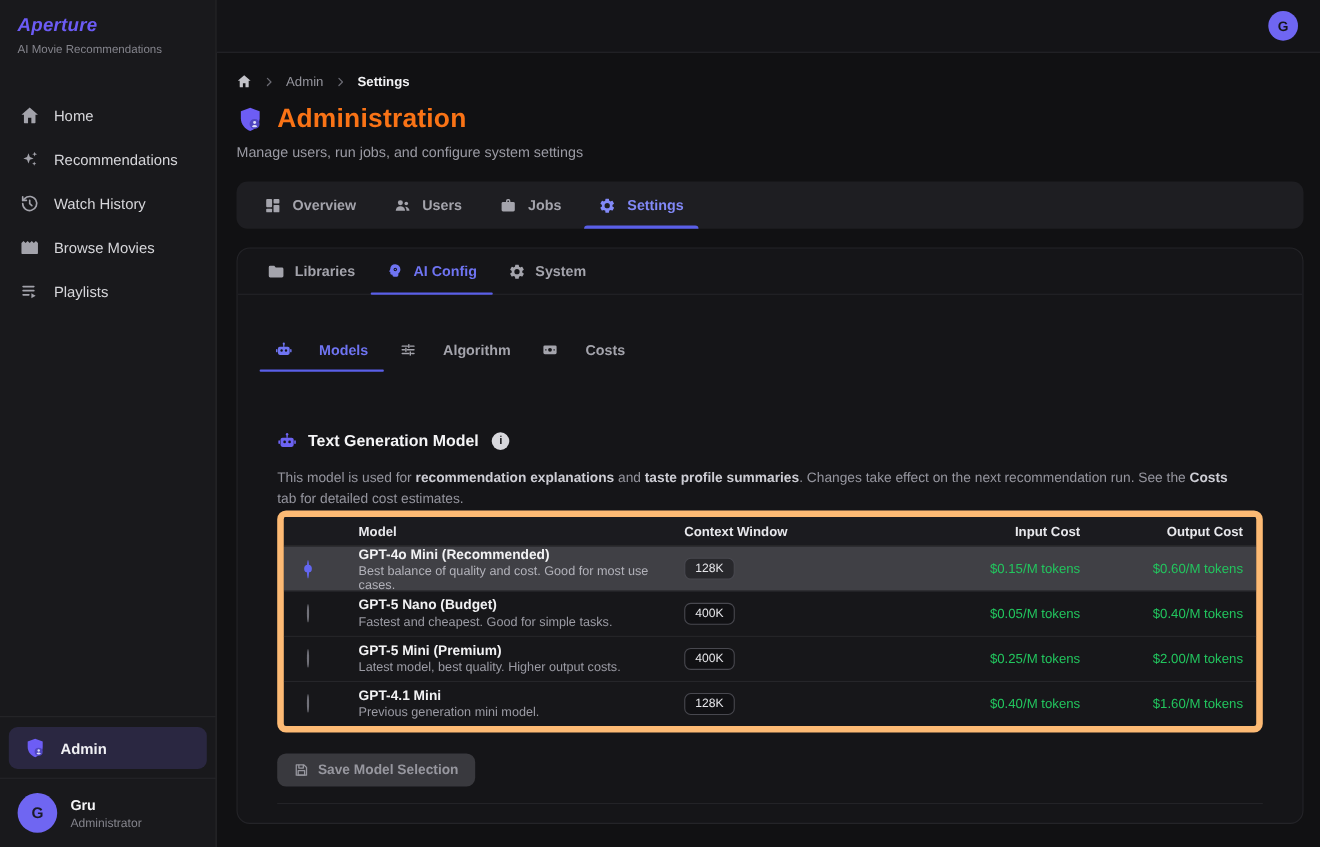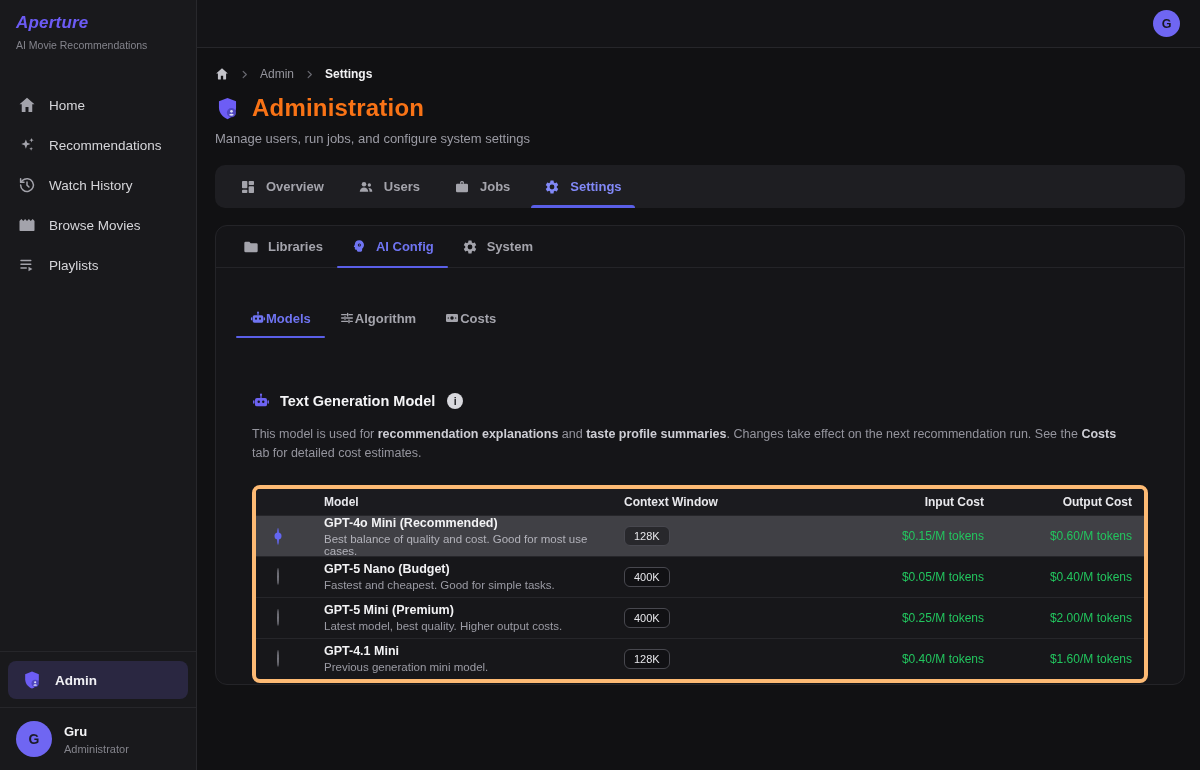--- a/index.html
+++ b/index.html
@@ -85,41 +85,41 @@
   .tab .ticon { width:16px; height:16px; display:flex; }
   .tab .ticon svg { width:16px; height:16px; }
   .tab.active { color:#8289f8; }
   .tab.active::after {
     content:""; position:absolute; left:4px; right:4px; bottom:0; height:3px;
     background:#5a5fe8; border-radius:3px 3px 0 0;
   }
 
   
   .settings-card {
-    margin-top:17px; height:460px;
+    margin-top:17px; height:524px;
     background:#151518; border:1px solid #242428; border-radius:12px;
     display:flex; flex-direction:column; overflow:hidden;
   }
   .subtabs { display:flex; padding:0 13px; border-bottom:1px solid #242428; height:42px; min-height:42px; }
   .subtab {
     display:flex; align-items:center; gap:9px; padding:0 14px;
     color:#a4a4ac; font-size:13px; font-weight:600; position:relative; cursor:pointer;
   }
   .subtab .ticon { width:16px; height:16px; display:flex; }
   .subtab .ticon svg { width:16px; height:16px; }
   .subtab.active { color:#6f74f2; }
   .subtab.active::after {
     content:""; position:absolute; left:0; right:0; bottom:-1px; height:2.5px;
     background:#5a5fe8; border-radius:2px;
   }
 
   .panel { padding:40px 36px 0; flex:1; }
   .config-tabs { display:flex; margin-left:-16px; }
   .config-tab {
-    display:flex; align-items:center; gap:0; padding:2px 14px 12px;
+    display:flex; align-items:center; gap:24px; padding:2px 14px 12px;
     color:#a4a4ac; font-size:13px; font-weight:600; position:relative; cursor:pointer;
   }
   .config-tab .ticon { width:16px; height:16px; display:flex; }
   .config-tab .ticon svg { width:16px; height:16px; }
   .config-tab.active { color:#6f74f2; }
   .config-tab.active::after {
     content:""; position:absolute; left:0; right:0; bottom:0; height:2.5px;
     background:#5a5fe8; border-radius:2px;
   }
 
@@ -135,21 +135,21 @@
   .info-badge::before { content:"i"; }
 
   .section-desc {
     margin-top:15px; max-width:880px;
     font-size:12.5px; line-height:1.55; color:#95959e;
   }
   .section-desc .b { font-weight:bold; color:#cdcdd4; }
 
   
   .model-table {
-    margin-top:21px; border:4px solid #fdba74; border-radius:8px; overflow:hidden;
+    border:6px solid #fdba74; border-radius:8px; overflow:hidden;
     background:#17171a;
   }
   .thead, .trow {
     display:grid; grid-template-columns:56px 1fr 140px 220px 160px; align-items:center;
   }
   .thead { height:26px; background:#1b1b1f; font-size:12px; font-weight:600; color:#e8e8ec; }
   .trow { height:41px; border-top:1px solid #26262a; cursor:pointer; }
   .trow.selected { background:#404045; }
   .c-model { padding-left:12px; padding-right:12px; }
   .c-ctx { text-align:left; }

